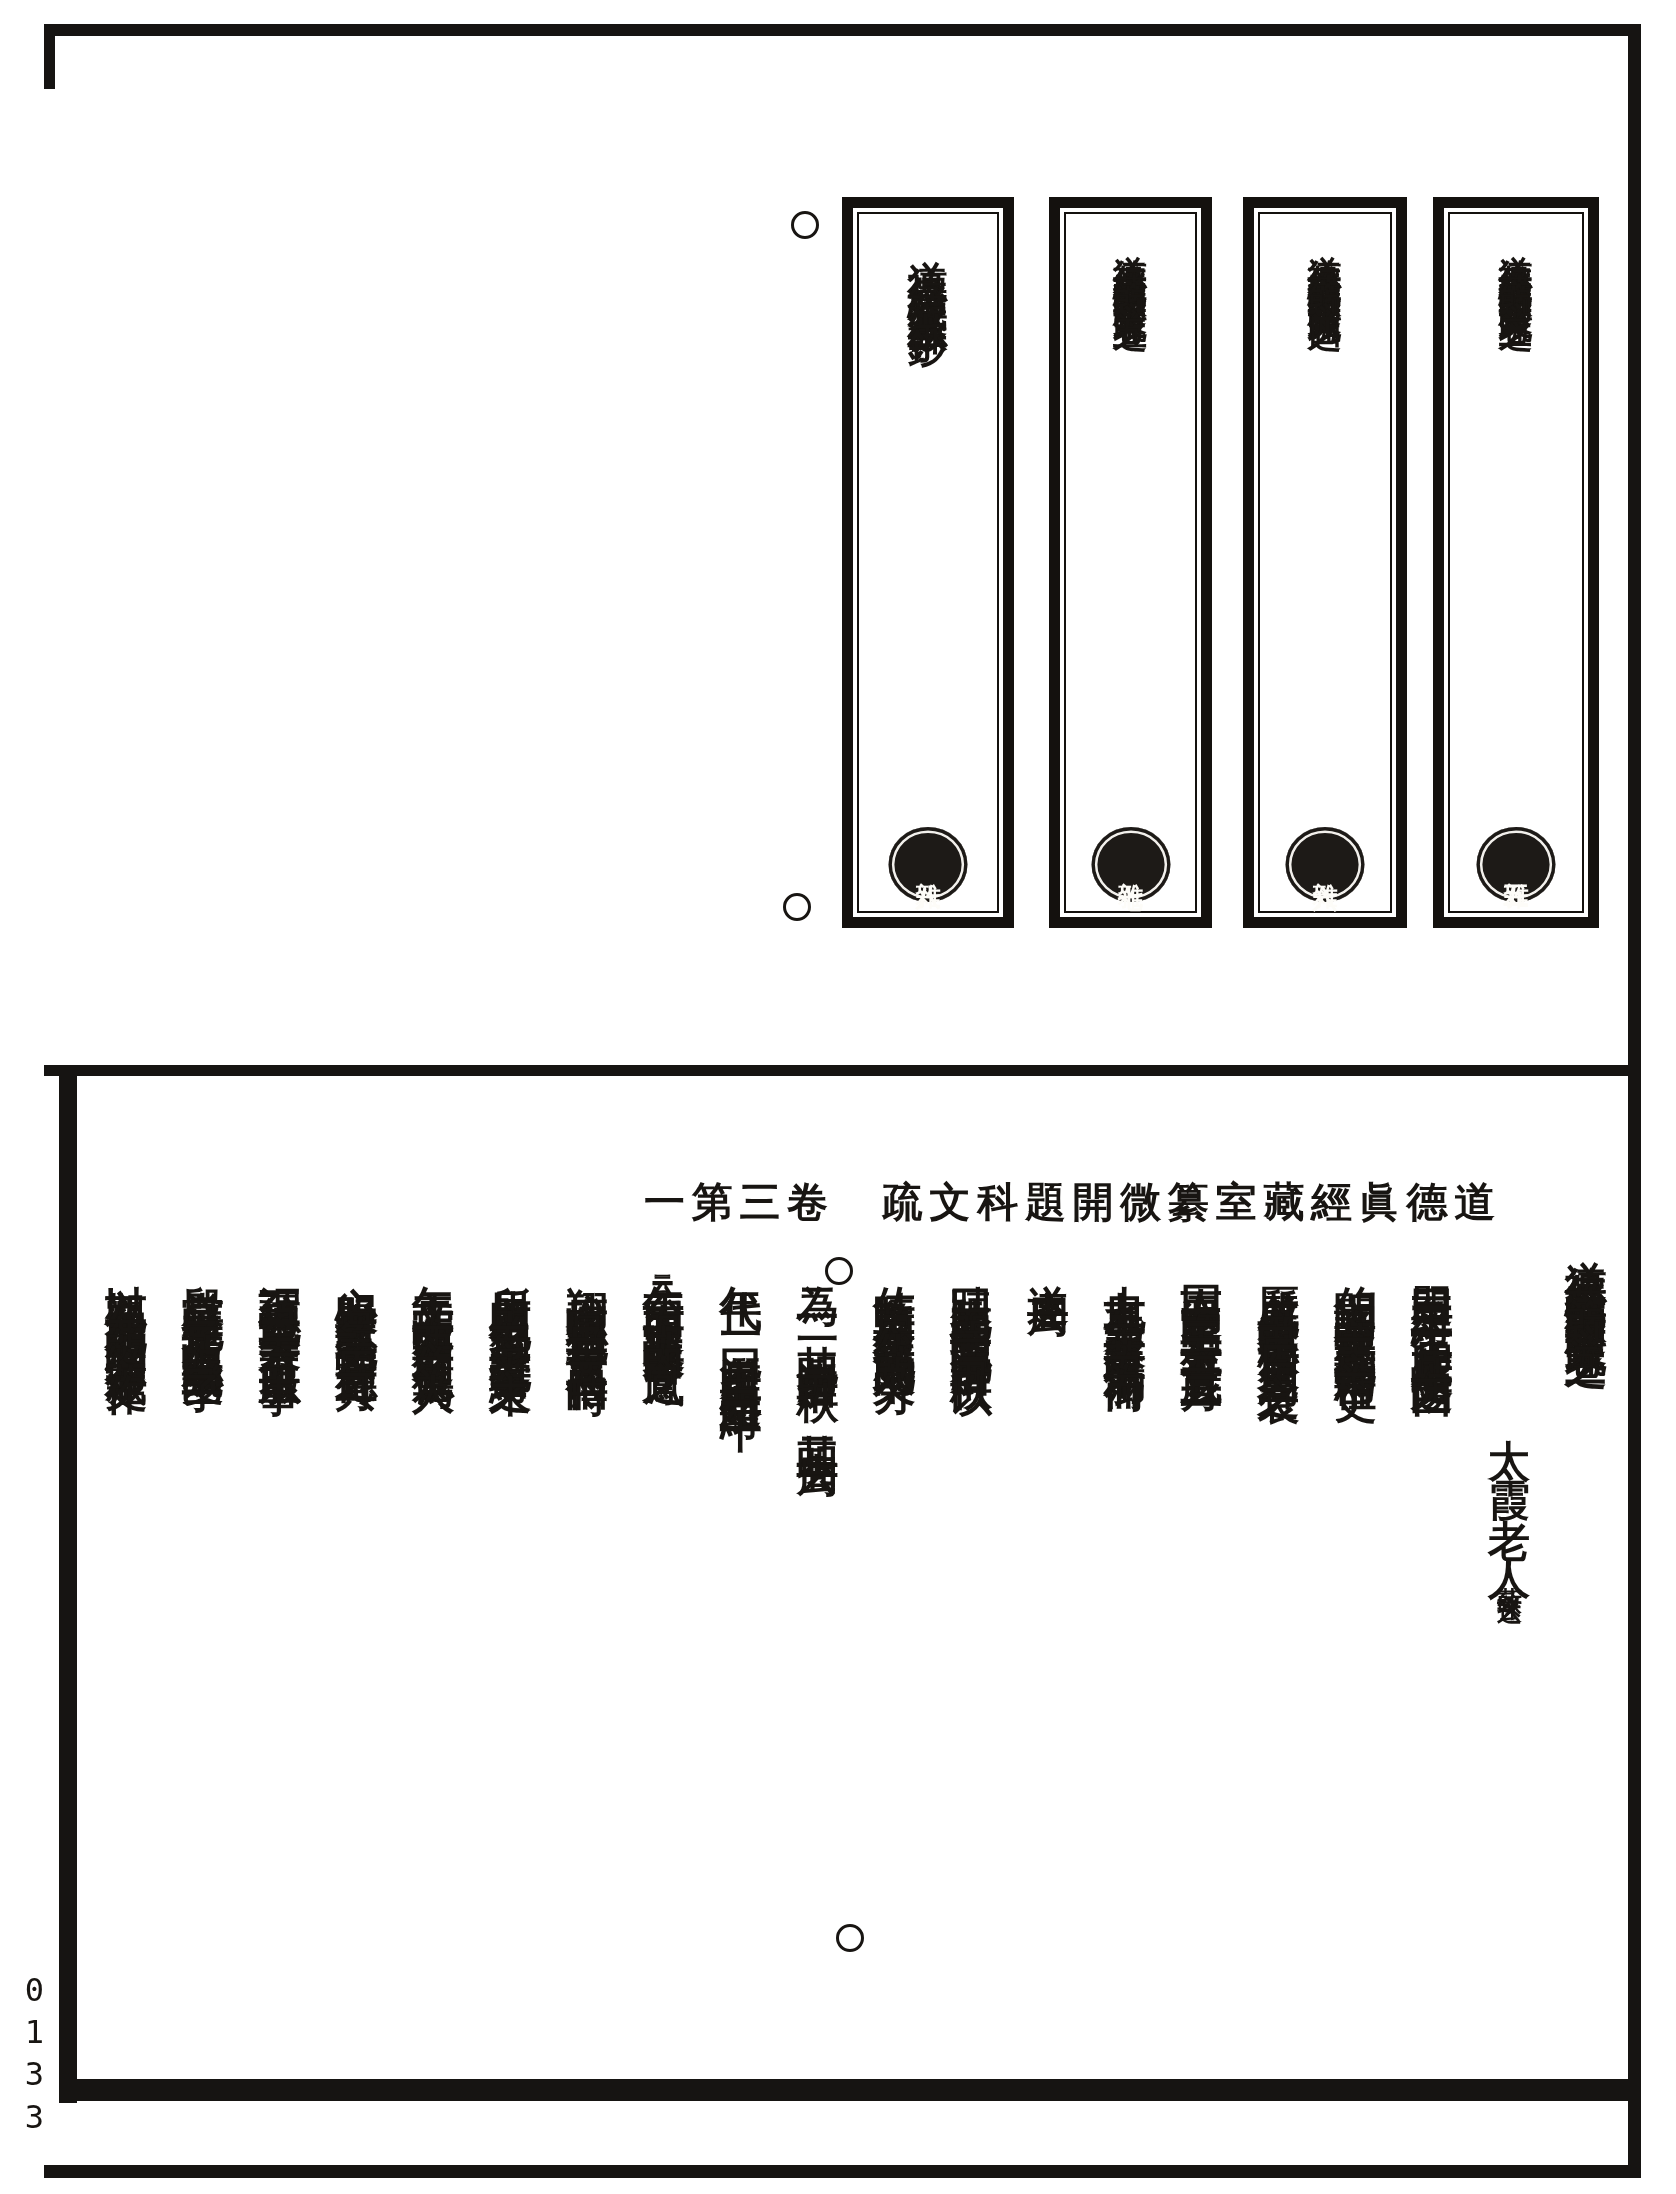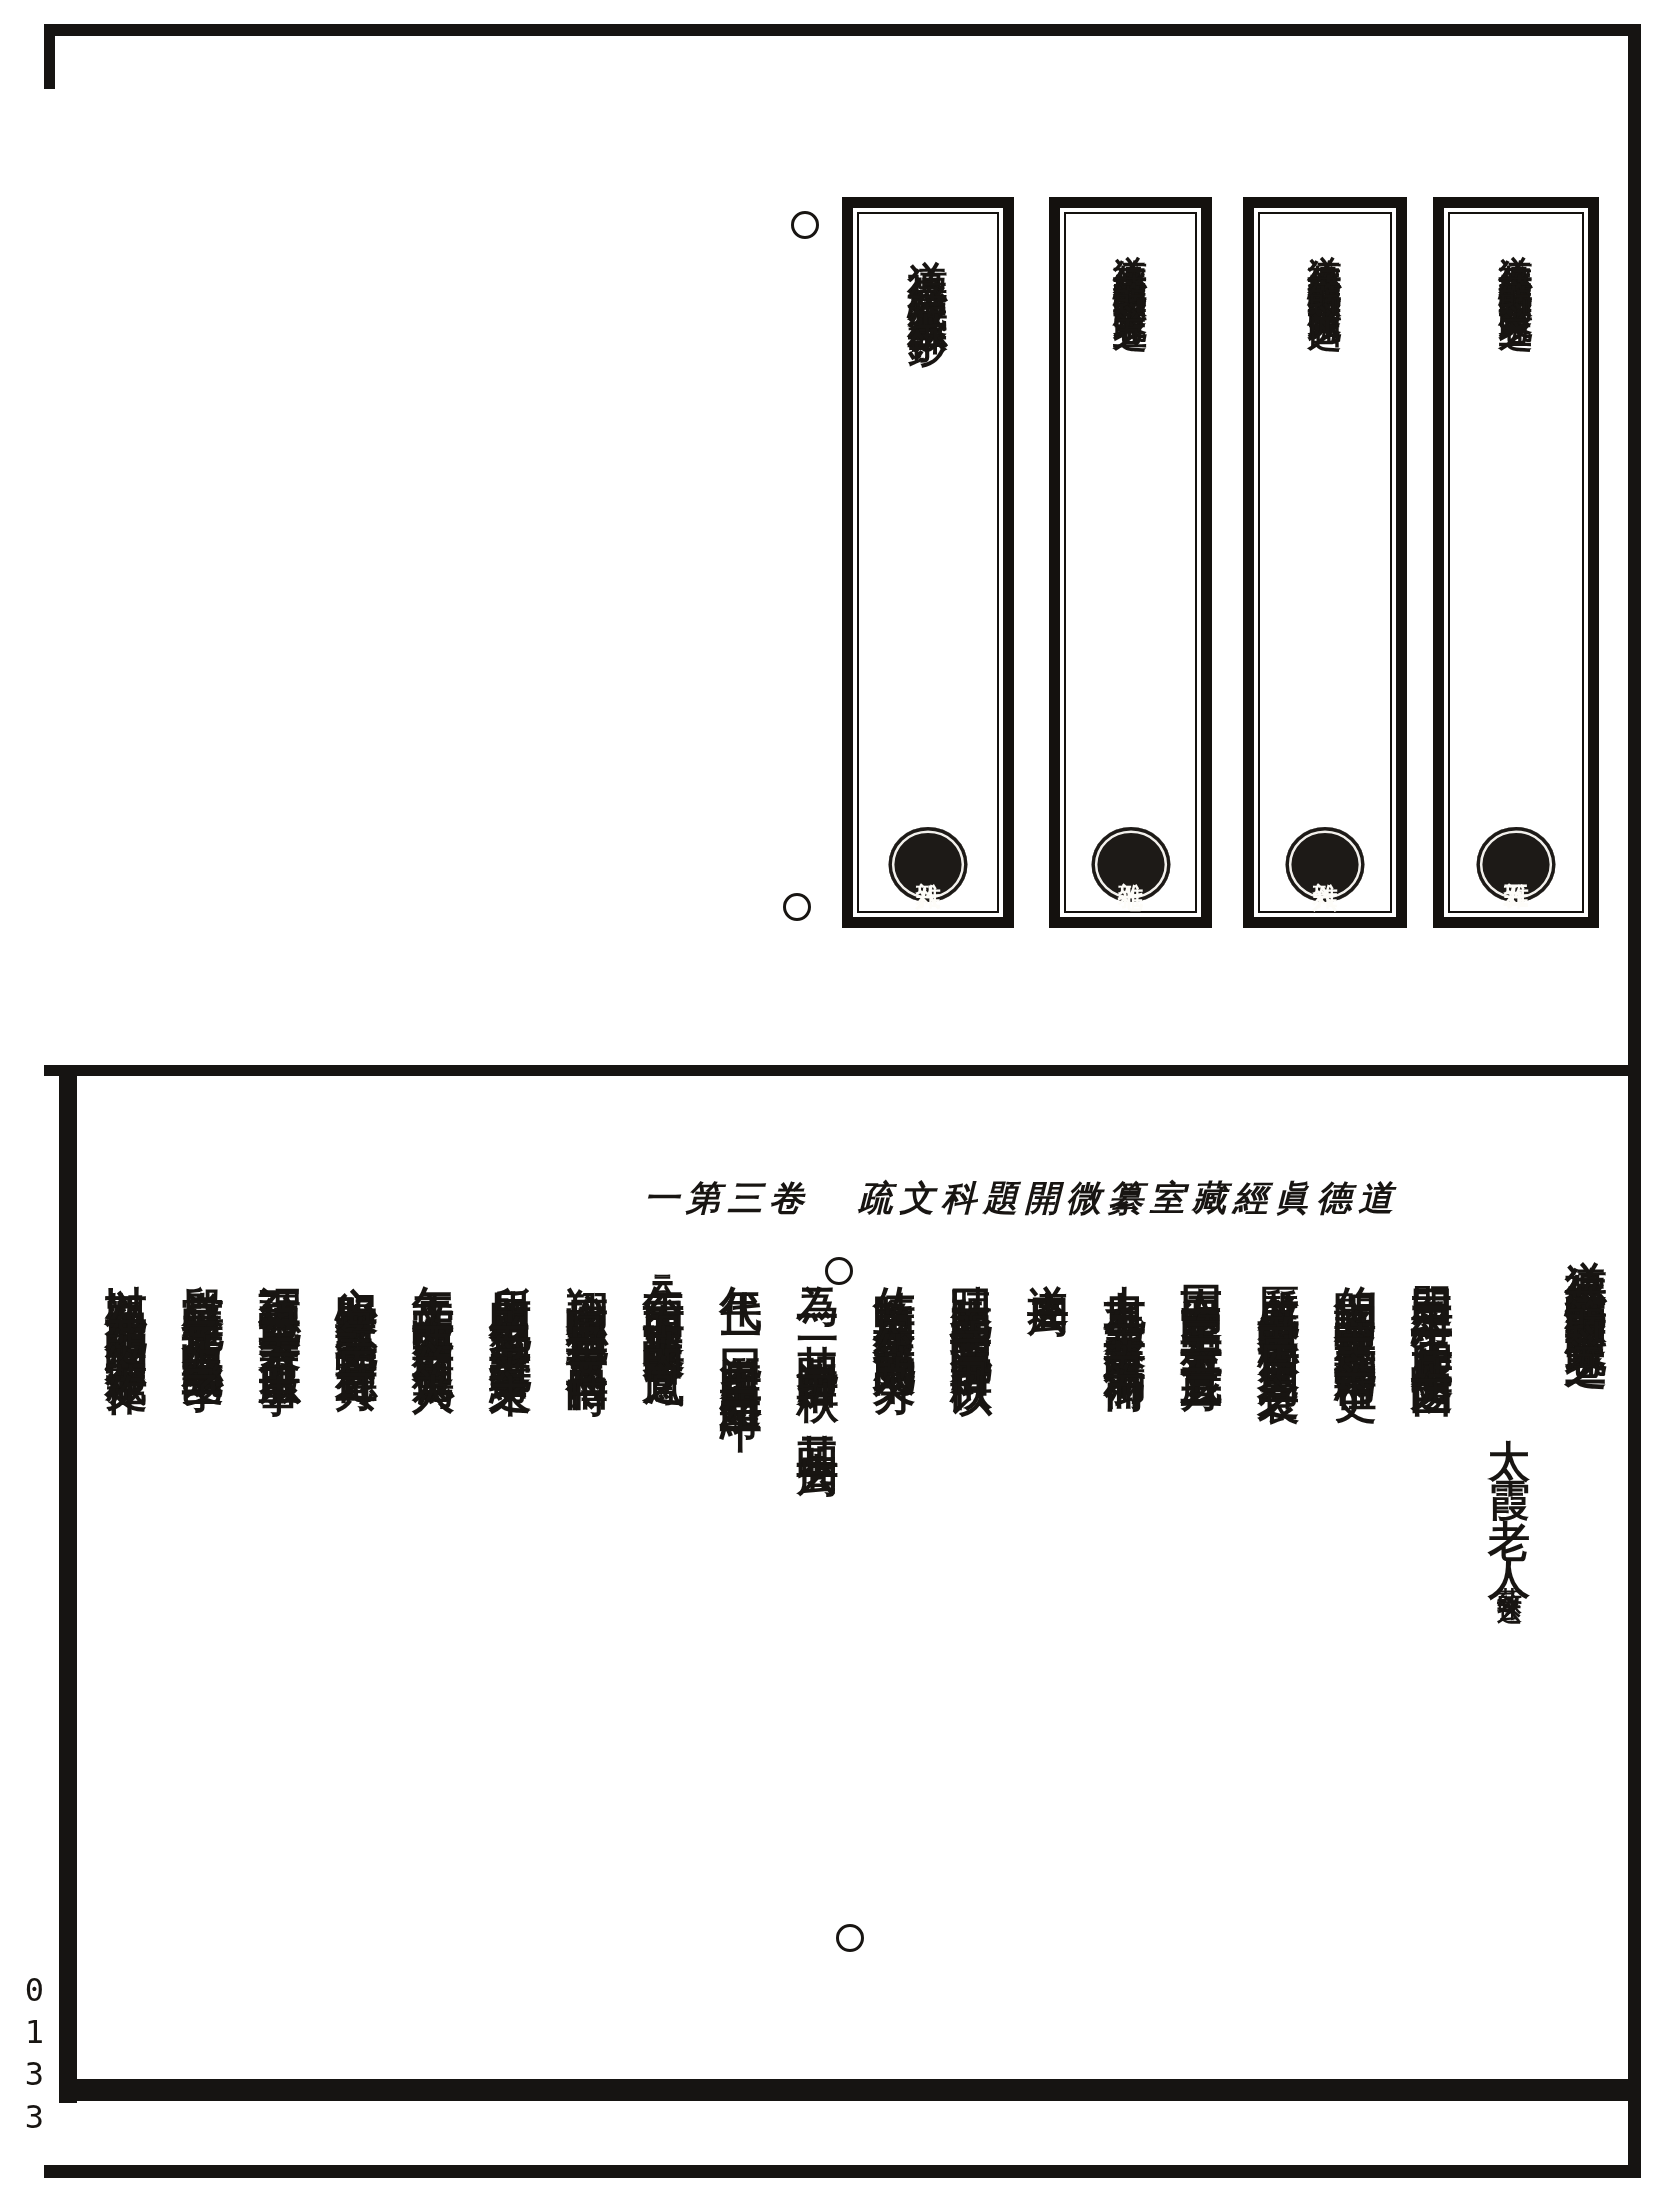--- a/index.html
+++ b/index.html
@@ -28,21 +28,21 @@
     box-shadow:inset 0 0 0 3.4px #1d1a17, inset 0 0 0 5.9px #f2f0ec;
     display:flex;align-items:center;justify-content:center;
   }
   .seal-text{
     writing-mode:vertical-rl;text-orientation:upright;
     color:#fdfcf8;font-size:25px;letter-spacing:3.4px;line-height:1;font-weight:bold;
   }
   
   .running-head{
     position:absolute;left:644px;top:1175px;height:44px;
-    font-size:35px;letter-spacing:6.7px;white-space:nowrap;font-weight:bold;font-style:italic;
+    font-size:41px;letter-spacing:6.7px;white-space:nowrap;font-weight:bold;
   }
   .rh-gap{display:inline-block;width:47px;}
   .text-block{
     position:absolute;left:105px;top:1228px;width:1502px;height:852px;
     display:flex;flex-direction:row-reverse;justify-content:space-between;
     align-items:flex-start;
   }
   .tcol{
     writing-mode:vertical-rl;text-orientation:upright;
     font-size:42px;letter-spacing:5.9px;line-height:1;white-space:nowrap;

